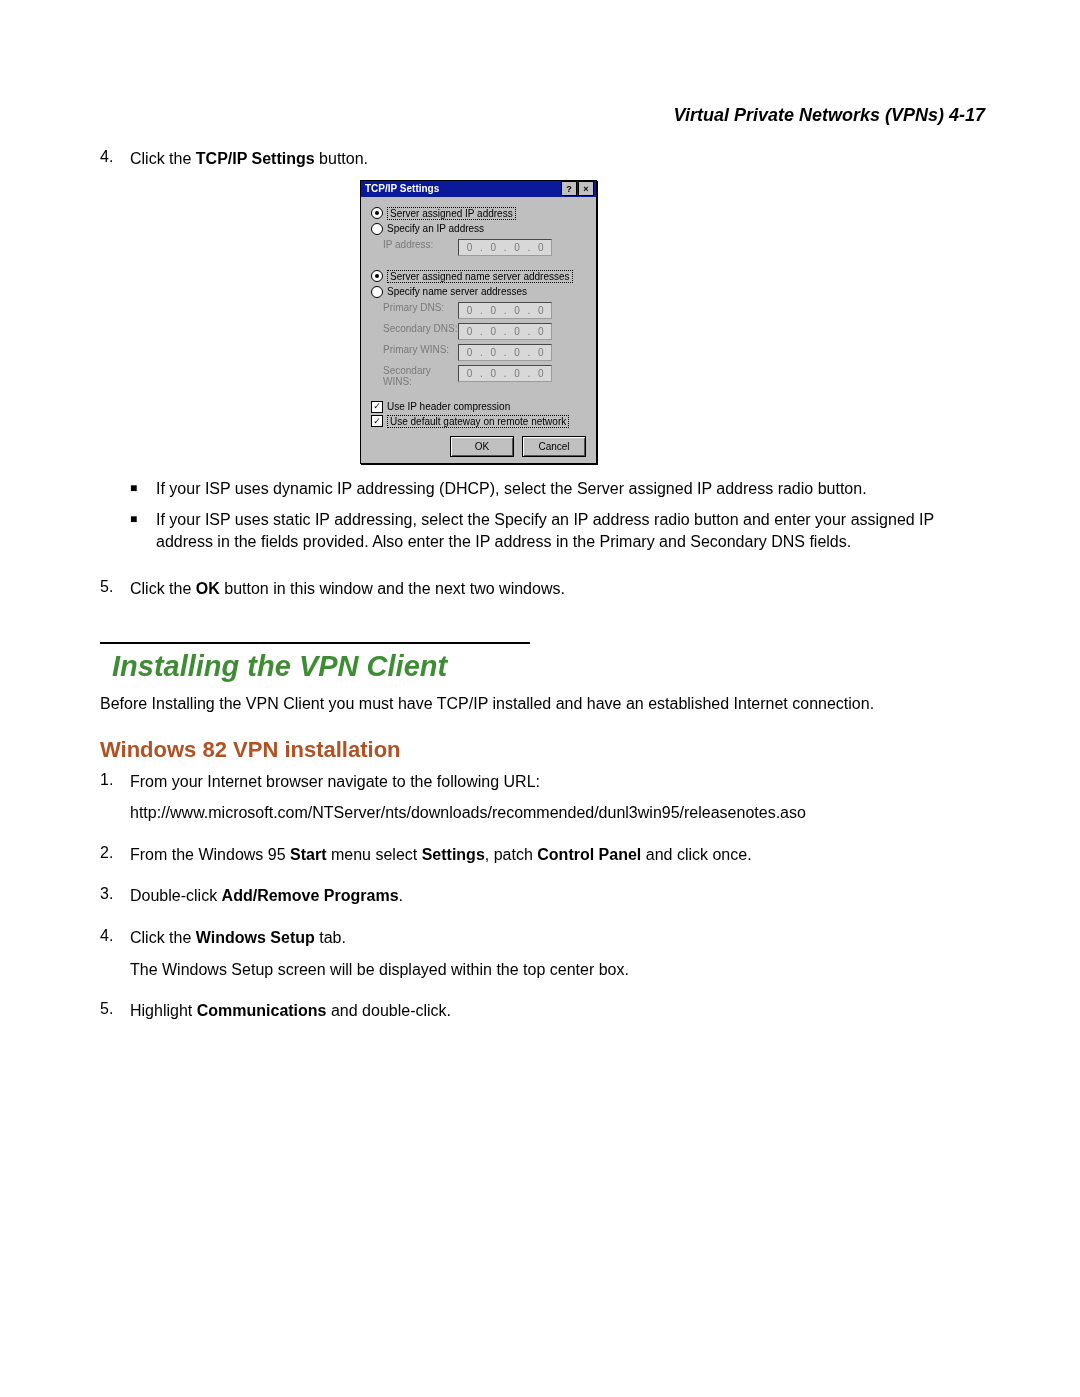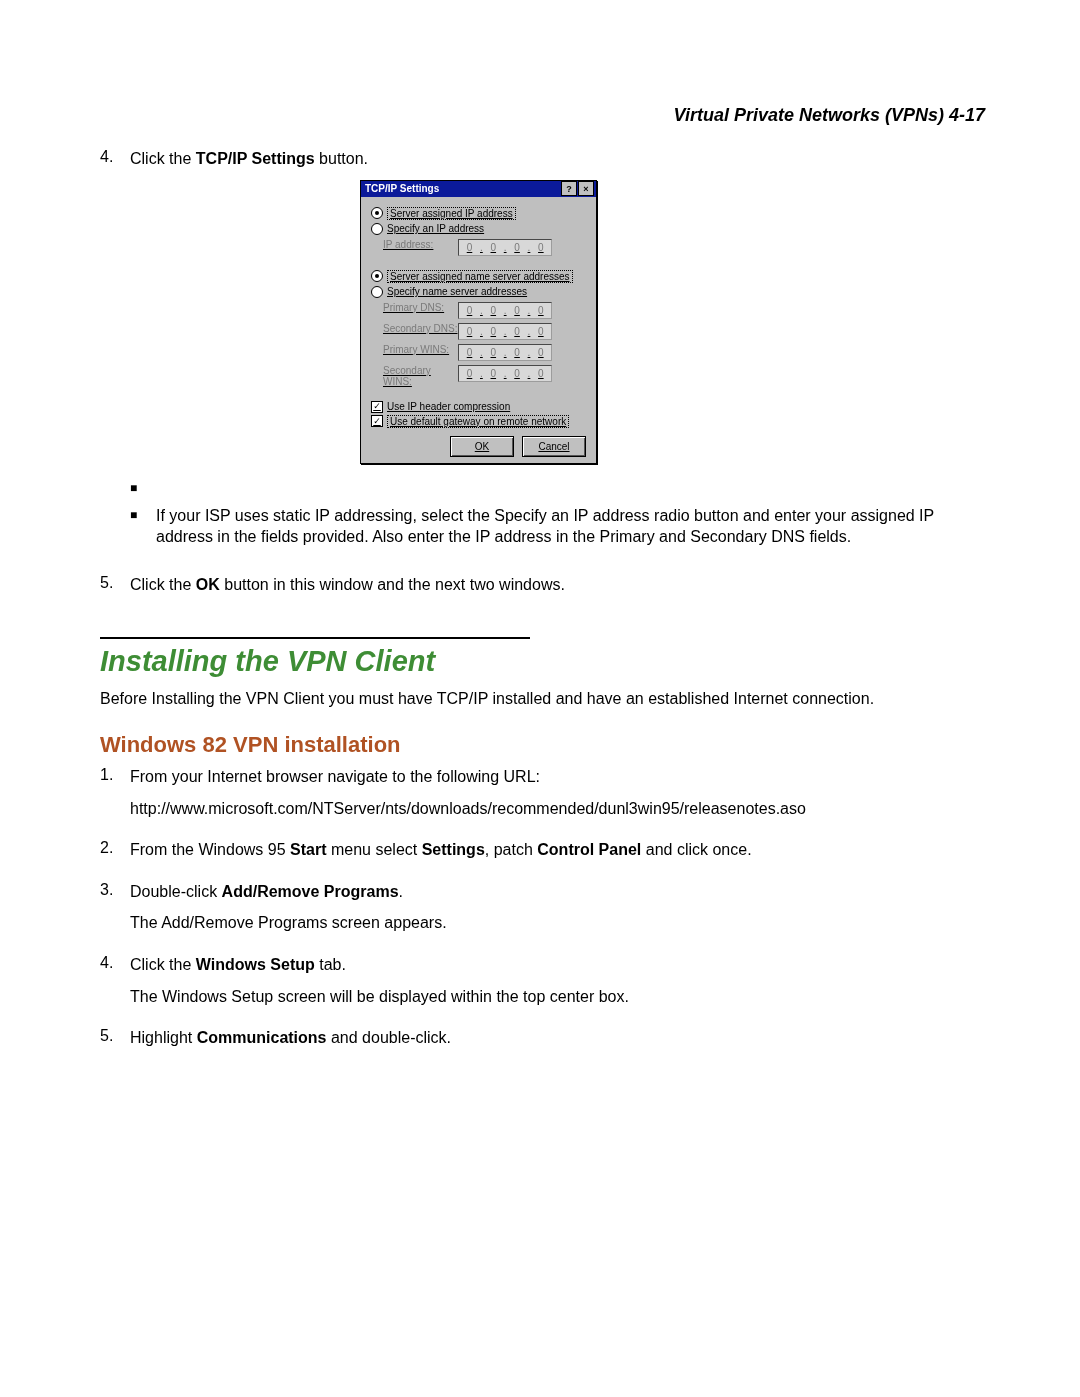--- a/index.html
+++ b/index.html
@@ -68,21 +68,21 @@
     border: none;
     border-top: 2px solid #000;
     width: 430px;
     margin: 32px 0 6px 0;
   }
   h2.section {
     font-size: 29px;
     font-style: italic;
     font-weight: bold;
     color: #3e8d35;
-    margin: 0 0 10px 0;
+    margin: 0 0 10px 12px;
   }
   .lead { font-size: 16px; margin-bottom: 22px; line-height:1.35; }
   h3.subsection {
     font-size: 22px;
     font-weight: bold;
     color: #b05223;
     margin: 0 0 8px 0;
   }
 
   
@@ -109,21 +109,21 @@
   }
   .titlebar .spacer { flex: 1; }
   .tb-btn {
     width: 14px; height: 13px;
     background: #c0c0c0;
     border: 1px solid #000;
     margin-left: 1px;
     display: flex; align-items:center; justify-content:center;
     font-size: 9px; font-weight: bold; color:#000;
   }
-  .win-body { padding: 10px 10px 6px 10px; text-decoration: underline; }
+  .win-body { padding: 10px 10px 6px 10px; }
   .grp { margin-bottom: 14px; }
   .radio-row { display:flex; align-items:center; margin-bottom:3px; font-size:10px; color:#000;}
   .dot {
     width:10px; height:10px; border-radius:50%;
     border:1px solid #000; margin-right:4px;
     display:flex; align-items:center; justify-content:center;
     background:#fff;
   }
   .dot .inner { width:4px;height:4px;background:#000;border-radius:50%; }
   .focus-box { border:1px dotted #000; padding:0 2px; }
@@ -266,20 +266,21 @@
               <div class="wbtn">OK</div>
               <div class="wbtn">Cancel</div>
             </div>
           </div>
         </div>
       </div>
 
       <ul class="sub-ul">
         <li>
           <span class="sq"></span>
+          <span class="li-body">If your ISP uses dynamic IP addressing (DHCP), select the Server assigned IP address radio button.</span>
         </li>
         <li>
           <span class="sq"></span>
           <span class="li-body">If your ISP uses static IP addressing, select the Specify an IP address radio button and enter your assigned IP address in the fields provided. Also enter the IP address in the Primary and Secondary DNS fields.</span>
         </li>
       </ul>
     </li>
 
     <li>
       <div class="li-row">
@@ -315,21 +316,20 @@
       </div>
     </li>
 
     <li>
       <div class="li-row">
         <div class="li-num">3.</div>
         <div class="li-body">
           <span>Double-click </span><b>Add/Remove Programs</b><span>.</span>
         </div>
       </div>
-      <div class="indent">The Add/Remove Programs screen appears.</div>
     </li>
 
     <li>
       <div class="li-row">
         <div class="li-num">4.</div>
         <div class="li-body">
           <span>Click the </span><b>Windows Setup</b><span> tab.</span>
         </div>
       </div>
       <div class="indent">The Windows Setup screen will be displayed within the top center box.</div>

